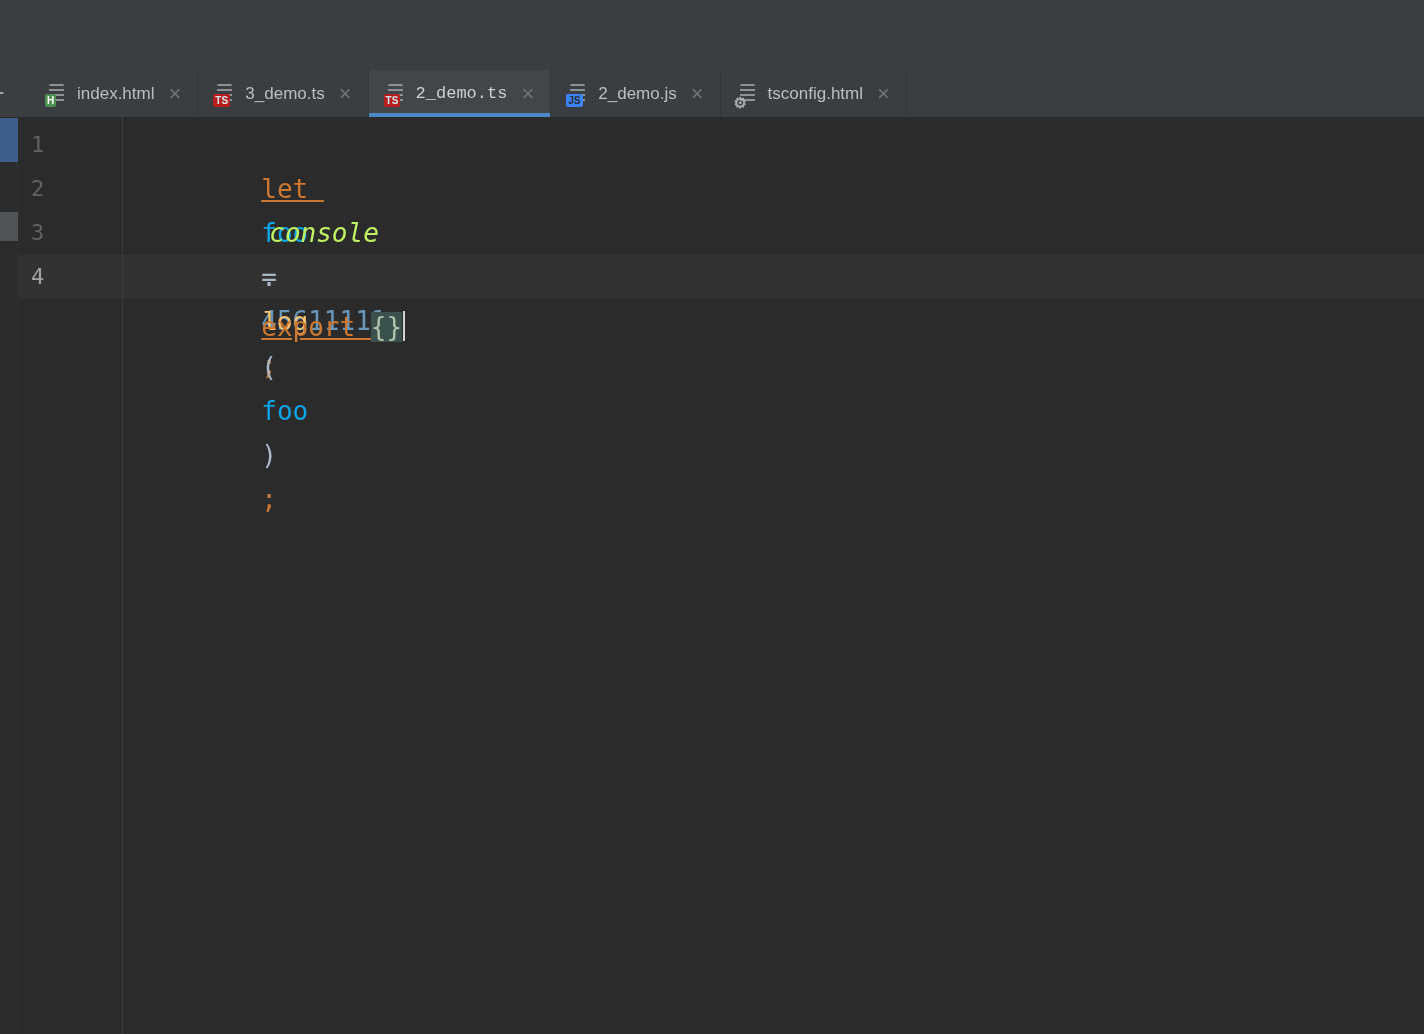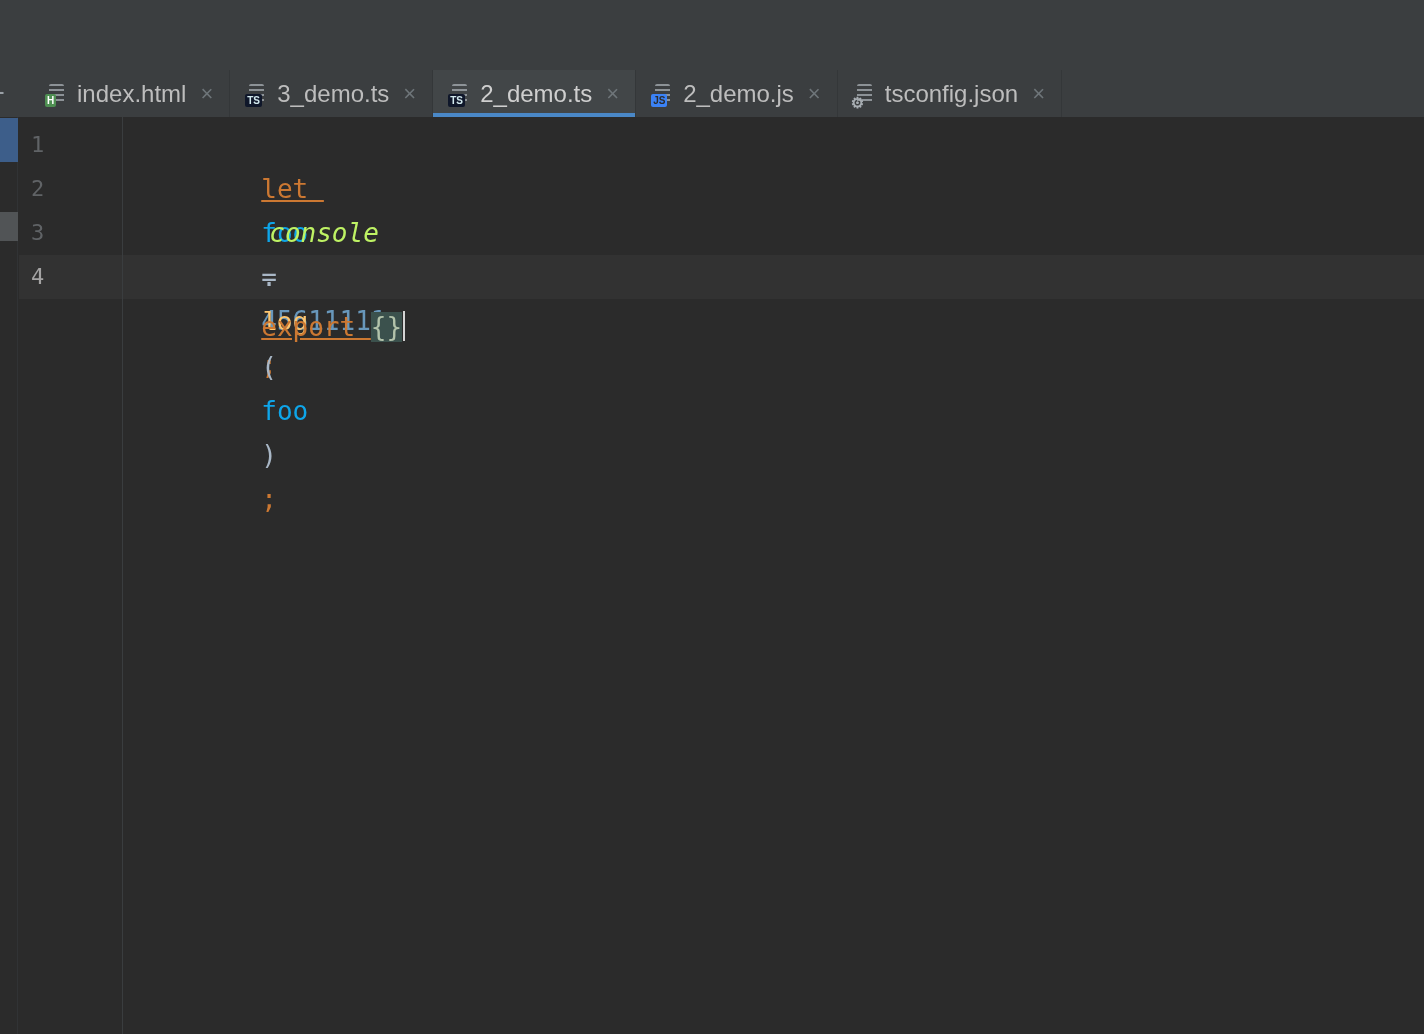--- a/index.html
+++ b/index.html
@@ -31,22 +31,22 @@
     gap: 9px; padding: 0 16px;
     height: 47px; position: relative;
     border-right: 1px solid #343739;
     cursor: default;
   }
   .tab.active { background: #424648; }
   .tab.active::after {
     content: ""; position: absolute; left: 0; right: 0; bottom: 0;
     height: 4px; background: #4a88c7;
   }
-  .tab-label { font-size: 24px; color: #bdbdbd; white-space: nowrap; }
-  .tab.active .tab-label { color: #cfcfcf; }
+  .tab-label { font-size: 17px; color: #bdbdbd; white-space: nowrap; }
+  .tab.active .tab-label { color: #cfcfcf; font-family: Liberation Mono, monospace; }
   .tab-close {
     font-size: 22px; line-height: 22px; color: #6e7579;
     margin-left: 5px;
   }
 
   
   .file-icon { position: relative; width: 22px; height: 24px; flex: none; }
   .file-icon .page {
     position: absolute; left: 3px; top: 2px; width: 15px; height: 20px;
     border-radius: 2px;
@@ -54,21 +54,21 @@
       #9ba1a6 0px, #9ba1a6 2px, rgba(0,0,0,0) 2px, rgba(0,0,0,0) 5px);
     opacity: .85;
   }
   .file-icon .badge {
     position: absolute; left: -1px; bottom: -1px;
     font-weight: bold; font-size: 10px; line-height: 11px;
     padding: 1px 2px; border-radius: 2px;
     font-family: "Liberation Sans", sans-serif;
   }
   .icon-html .badge { background: #4e8f52; color: #ffffff; }
-  .icon-ts   .badge { background: #0f172a; color: #d2e9ee; }
+  .icon-ts   .badge { background: #b91c1c; color: #d2e9ee; }
   .icon-js   .badge { background: #3b82f6; color: #2b2b2b; }
   .icon-tsconfig .badge {
     background: transparent; color: #a7adb2;
     font-size: 15px; line-height: 15px; bottom: -4px; left: -3px; padding: 0;
   }
 
   
   .editor {
     position: absolute; top: 117px; left: 0;
     width: 1424px; height: 917px;
@@ -174,21 +174,21 @@
         </span>
         <span class="tab-label">2_demo.js</span>
         <span class="tab-close">×</span>
       </div>
 
       <div class="tab">
         <span class="file-icon icon-tsconfig">
           <span class="page"></span>
           <span class="badge">⚙</span>
         </span>
-        <span class="tab-label">tsconfig.json</span>
+        <span class="tab-label">tsconfig.html</span>
         <span class="tab-close">×</span>
       </div>
 
     </div>
   </div>
 
   <div class="editor">
 
     <div class="current-line"></div>
 

